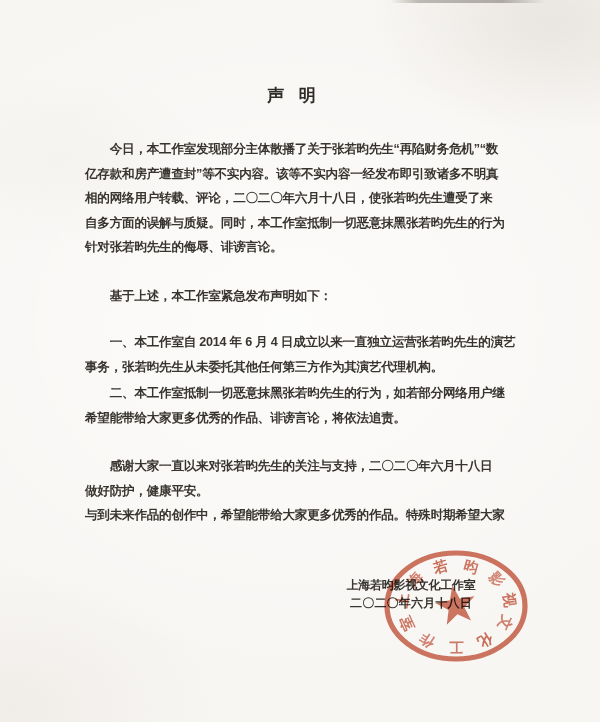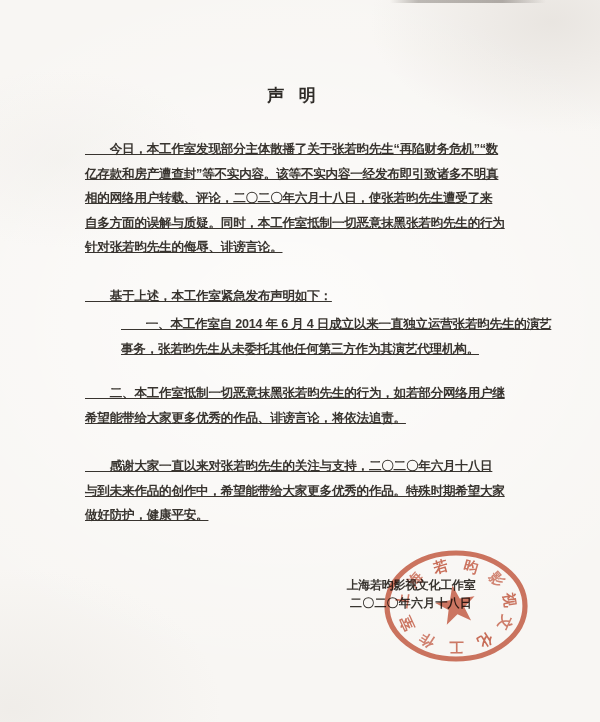--- a/index.html
+++ b/index.html
@@ -21,24 +21,24 @@
   .title{
     position:absolute;top:84px;left:-6px;width:600px;margin:0;
     text-align:center;font-size:17px;font-weight:bold;letter-spacing:5px;
     color:#2e2b27;filter:blur(.2px);
   }
   .para{
     position:absolute;left:85px;width:430px;
     font-size:12.6px;line-height:24.6px;letter-spacing:-0.25px;
     color:#38342f;font-weight:600;filter:blur(.22px);
   }
-  .para .line{white-space:nowrap;text-decoration:underline;}
+  .para .line{white-space:nowrap;}
   .p1{top:137px;}
   .p2{top:284px;}
-  .p3{top:312px;margin-left:36px;}
+  .p3{top:330px;}
   .p4{top:381px;}
   .p5{top:454px;}
   .signature{
     position:absolute;top:577px;left:342px;width:138px;text-align:center;
     color:#38342f;font-weight:600;font-size:12px;filter:blur(.22px);
   }
   .sig-name{letter-spacing:-0.3px;white-space:nowrap;}
   .sig-date{margin-top:1px;letter-spacing:0.2px;white-space:nowrap;}
   .seal{
     position:absolute;left:371px;top:531px;width:170px;height:150px;
@@ -68,22 +68,22 @@
   <div class="para p3">
       <div class="line">　　一、本工作室自 2014 年 6 月 4 日成立以来一直独立运营张若昀先生的演艺</div>
       <div class="line">事务，张若昀先生从未委托其他任何第三方作为其演艺代理机构。</div>
     </div>
   <div class="para p4">
       <div class="line">　　二、本工作室抵制一切恶意抹黑张若昀先生的行为，如若部分网络用户继</div>
       <div class="line">希望能带给大家更多优秀的作品、诽谤言论，将依法追责。</div>
     </div>
   <div class="para p5">
       <div class="line">　　感谢大家一直以来对张若昀先生的关注与支持，二〇二〇年六月十八日</div>
+      <div class="line">做好防护，健康平安。</div>
       <div class="line">与到未来作品的创作中，希望能带给大家更多优秀的作品。特殊时期希望大家</div>
-      <div class="line">做好防护，健康平安。</div>
     </div>
 
   <div class="signature">
     <div class="sig-name">上海若昀影视文化工作室</div>
     <div class="sig-date">二〇二〇年六月十八日</div>
   </div>
 
   <svg class="seal" viewBox="0 0 170 150" width="170" height="150" xmlns="http://www.w3.org/2000/svg">
     <g transform="translate(85,75)">
       <ellipse id="seal-ring-border" rx="69" ry="53" fill="none" stroke-width="5.2" stroke-opacity="0.82" stroke="#c0492e"></ellipse>

